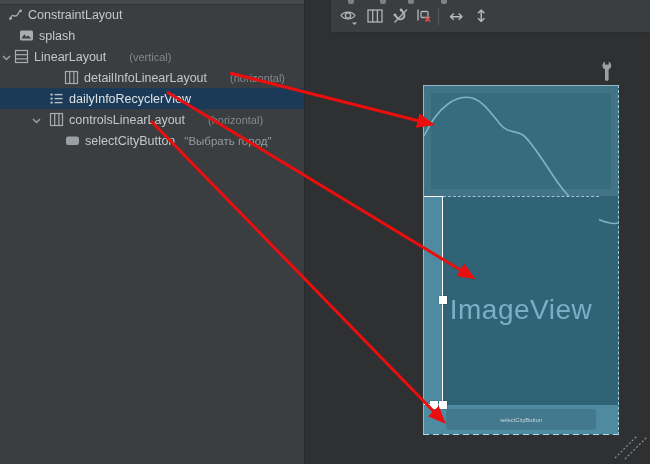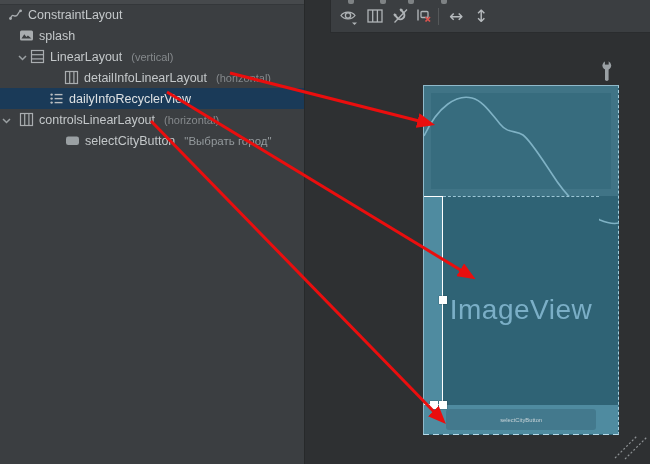--- a/index.html
+++ b/index.html
@@ -11,21 +11,21 @@
   #tree-panel { position:absolute; left:0; top:0; width:305px; height:464px;
     background:#3b3e41; border-right:1px solid #27292a; }
   .panel-top-strip { position:absolute; left:0; top:0; width:100%; height:5px;
     background:#46494c; border-bottom:1px solid #34373a; }
   .tree { position:absolute; left:0; top:4px; width:100%; }
   .tree-row { position:relative; height:21px; display:flex; align-items:center;
     white-space:nowrap; cursor:default; }
   .tree-row.selected { background:#1a3a58; }
   .row-label { font-size:12.5px; color:#c4c8ca; margin-left:5px; }
   .tree-row.selected .row-label { color:#dde1e3; }
-  .row-annotation { font-size:11px; color:#85898c; margin-left:9px; }
+  .row-annotation { font-size:11px; color:#85898c; margin-left:23px; }
   .row-value { font-size:11.5px; color:#949a9d; margin-left:9px; }
   .chevron { width:13px; height:13px; flex:0 0 13px; display:inline-block; }
   .ticon { width:15px; height:15px; flex:0 0 15px; display:inline-block; }
 
   
   #toolbar { position:absolute; left:330px; top:0; width:320px; height:33px;
     background:#3b3e41; border-left:1px solid #2a2c2e; border-bottom:1px solid #2a2c2e; }
   .top-dot { position:absolute; top:0; width:6px; height:4px; background:#7e8284;
     border-radius:0 0 2px 2px; }
   .tb-icon { position:absolute; top:7px; width:18px; height:18px; display:flex;
@@ -86,21 +86,21 @@
       <div class="tree-row" style="padding-left:19px">
         <span class="ticon">
           <svg width="15" height="15">
               <rect x="1" y="2.5" width="13" height="10" rx="1.5" fill="#a9adb0"></rect>
               <path d="M2.5,10.5 L5.3,6.3 L7.4,9 L8.9,7.4 L12.5,10.5 Z" fill="#3b3e41"></path>
             </svg>
         </span>
         <span class="row-label">splash</span>
       </div>
 
-      <div class="tree-row" style="padding-left:16px">
+      <div class="tree-row" style="padding-left:0">
         <span class="chevron">
           <svg width="13" height="13">
               <polyline points="3,5 6.5,8.5 10,5" stroke="#9ba0a3" fill="none" stroke-width="1.5"></polyline>
             </svg>
         </span>
         <span class="ticon" style="margin-left:1px">
           <svg width="15" height="15">
               <rect x="1.5" y="1.5" width="12" height="12" fill="none" stroke="#a9adb0" stroke-width="1.2"></rect>
               <line x1="1.5" y1="5.7" x2="13.5" y2="5.7" stroke="#a9adb0" stroke-width="1.2"></line>
               <line x1="1.5" y1="9.9" x2="13.5" y2="9.9" stroke="#a9adb0" stroke-width="1.2"></line>
@@ -129,21 +129,21 @@
               <line x1="5.6" y1="3.6" x2="13.5" y2="3.6" stroke="#b9bdc0" stroke-width="1.4"></line>
             <circle cx="2.6" cy="7.6" r="1.2" fill="#b9bdc0"></circle>
               <line x1="5.6" y1="7.6" x2="13.5" y2="7.6" stroke="#b9bdc0" stroke-width="1.4"></line>
             <circle cx="2.6" cy="11.6" r="1.2" fill="#b9bdc0"></circle>
               <line x1="5.6" y1="11.6" x2="13.5" y2="11.6" stroke="#b9bdc0" stroke-width="1.4"></line>
           </svg>
         </span>
         <span class="row-label">dailyInfoRecyclerView</span>
       </div>
 
-      <div class="tree-row" style="">
+      <div class="tree-row" style="padding-left:30px">
         <span class="chevron">
           <svg width="13" height="13">
               <polyline points="3,5 6.5,8.5 10,5" stroke="#9ba0a3" fill="none" stroke-width="1.5"></polyline>
             </svg>
         </span>
         <span class="ticon" style="margin-left:6px">
           <svg width="15" height="15">
               <rect x="1.5" y="1.5" width="12" height="12" fill="none" stroke="#a9adb0" stroke-width="1.2"></rect>
               <line x1="5.7" y1="1.5" x2="5.7" y2="13.5" stroke="#a9adb0" stroke-width="1.2"></line>
               <line x1="9.9" y1="1.5" x2="9.9" y2="13.5" stroke="#a9adb0" stroke-width="1.2"></line>

